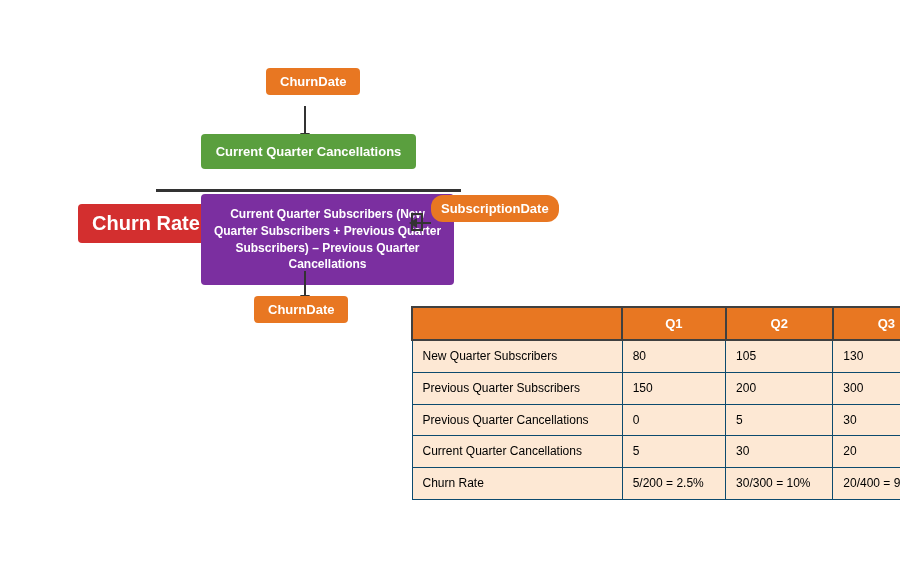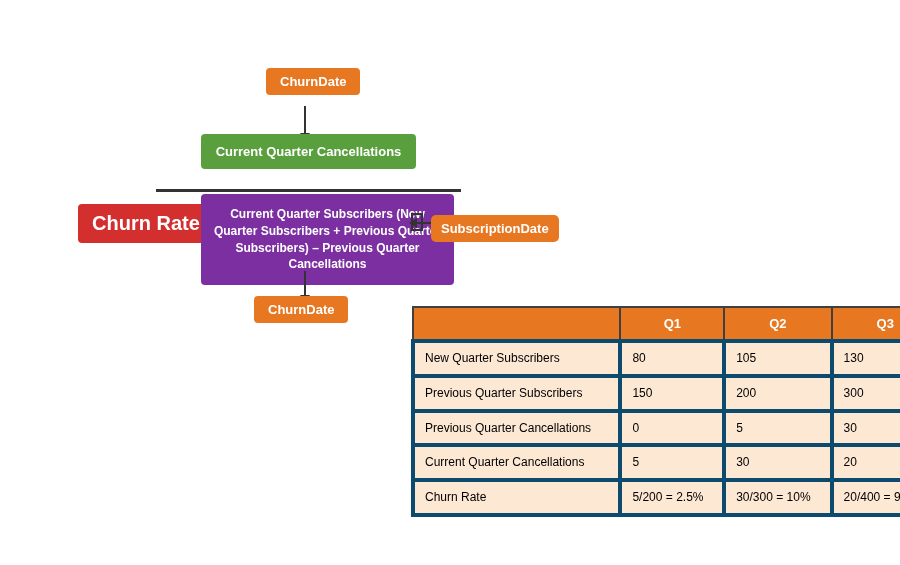--- a/index.html
+++ b/index.html
@@ -113,28 +113,28 @@
       font-size: 12px;
       text-align: center;
       padding: 12px 8px;
       border-radius: 4px;
       line-height: 1.4;
     }
 
     
     .subscription-date-box {
       position: absolute;
-      top: 159px;
+      top: 139px;
       left: 375px;
       background: #e87722;
       color: #fff;
       font-weight: bold;
       font-size: 13px;
       padding: 6px 10px;
-      border-radius: 5px;
+      border-radius: 12px;
       white-space: nowrap;
     }
 
     
     .arrow-sub {
       position: absolute;
       top: 166px;
       left: 360px;
       width: 15px;
       height: 2px;
@@ -212,21 +212,21 @@
       color: #fff;
       font-weight: bold;
       padding: 8px 10px;
       border: 2px solid #404040;
       font-size: 13px;
     }
 
     table td {
       background: #fde8d4;
       padding: 7px 10px;
-      border: 4px solid #0c4a6e;
+      border: 1px solid #0c4a6e;
       font-size: 12px;
       vertical-align: top;
       line-height: 1.4;
     }
 
     table td:first-child {
       background: #fde8d4;
       font-size: 12px;
     }
   </style>

